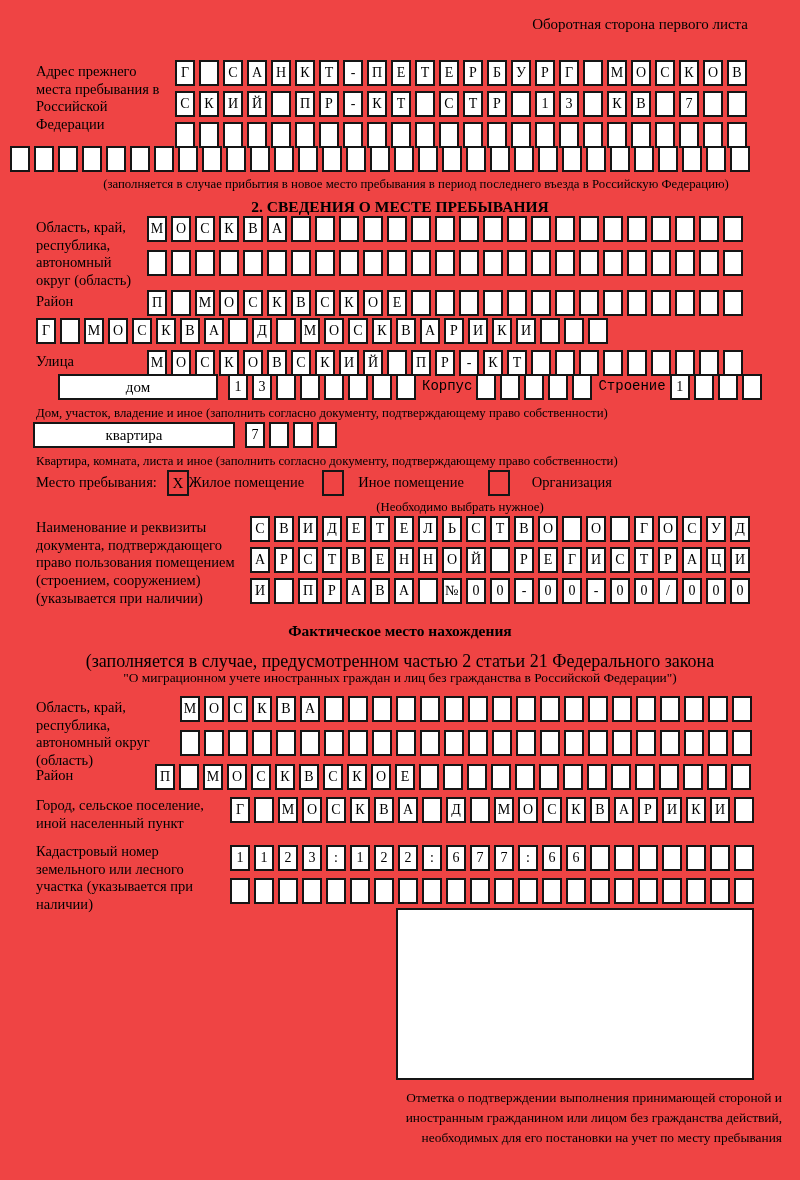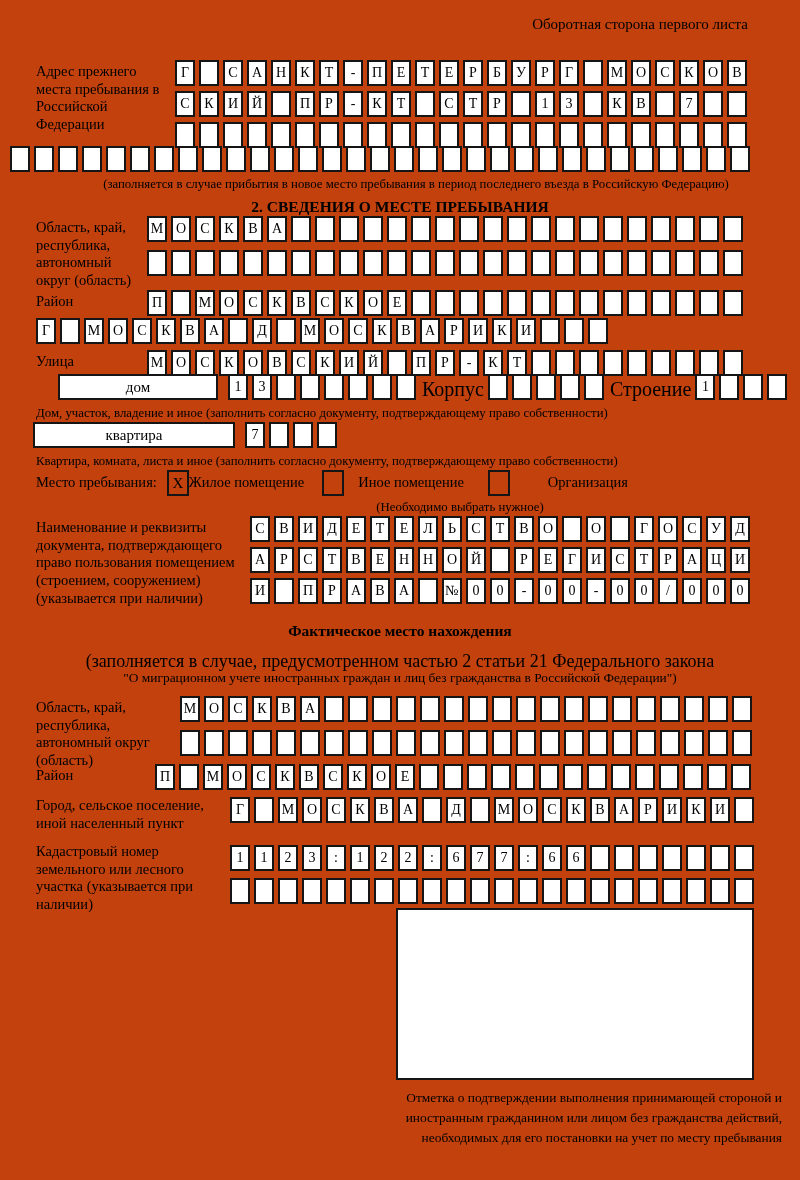--- a/index.html
+++ b/index.html
@@ -1,33 +1,33 @@
 <!DOCTYPE html>
 <html><head>
 <meta charset="utf-8">
 <style>
   * { box-sizing: border-box; }
   html,body { margin:0; padding:0; background:#ffffff; }
   body { width:800px; height:1180px; font-family:"Liberation Serif", serif; color:#000; }
-  .page { position:relative; width:800px; height:1180px; overflow:hidden; background:#c2410c; }
+  .page { position:relative; width:800px; height:1180px; overflow:hidden; background:#ef4444; }
   .abs { position:absolute; }
   .corner { top:16px; right:52px; font-size:15px; }
   .block { display:flex; align-items:flex-start; }
   .lbl { font-size:14.5px; line-height:1.22; flex:0 0 auto; padding-top:3px; }
   .rows { display:flex; flex-direction:column; }
   .crow { display:flex; }
   .cell { flex:0 0 20px; width:20px; height:26px; margin-right:4px; border:2px solid #151515;
           display:flex; align-items:center; justify-content:center;
           font-size:14px; line-height:1; background:#fff; }
   .caption { font-size:12.8px; line-height:1.25; }
   .center { width:800px; text-align:center; left:0; }
   .sect-title { font-weight:bold; font-size:15.5px; }
   .wide-box { height:26px; border:2px solid #151515; display:flex; align-items:center;
               justify-content:center; font-size:15px; background:#fff; flex:0 0 auto; }
-  .inline-lbl { font-size:20px; padding:4px 4px 0 2px; flex:0 0 auto; }
+  .inline-lbl { font-size:14px; padding:4px 4px 0 2px; flex:0 0 auto;font-family:Liberation Mono, monospace; }
   .chk { flex:0 0 22px; width:22px; height:26px; border:2px solid #151515; display:flex;
          align-items:center; justify-content:center; font-size:15px; }
   .stay-lbl, .opt { font-size:14.5px; padding-top:4px; }
   .mark-box { border:2px solid #151515; background:#fff; }
   .mark-note { font-size:13.4px; line-height:1.5; text-align:right; }
   .gap8 > .crow + .crow { margin-top:8px; }
   .gap5 > .crow + .crow { margin-top:5px; }
   .gap7 > .crow + .crow { margin-top:7px; }
 </style>
 </head>
@@ -349,21 +349,21 @@
   </div>
   <div class="abs caption" style="left:36px; top:454px;">Квартира, комната, листа и иное (заполнить согласно документу, подтверждающему право собственности)</div>
 
   <div class="abs block" style="left:36px; top:470px;">
     <div class="stay-lbl">Место пребывания:</div>
     <div class="chk" style="margin-left:10px;">X</div>
     <div class="opt" style="margin-left:0;">Жилое помещение</div>
     <div class="chk" style="margin-left:18px;"></div>
     <div class="opt" style="margin-left:14px;">Иное помещение</div>
     <div class="chk" style="margin-left:24px;"></div>
-    <div class="opt" style="margin-left:38px;">Организация</div>
+    <div class="opt" style="margin-left:22px;">Организация</div>
   </div>
   <div class="abs caption" style="left:290px; top:500px; width:340px; text-align:center;">(Необходимо выбрать нужное)</div>
 
   <div class="abs block" style="left:36px; top:516px;">
     <div class="lbl" style="width:214px;">Наименование и реквизиты документа, подтверждающего право пользования помещением (строением, сооружением) (указывается при наличии)</div>
     <div class="rows gap5">
       <div class="crow">
           <span class="cell">С</span>
           <span class="cell">В</span>
           <span class="cell">И</span>

